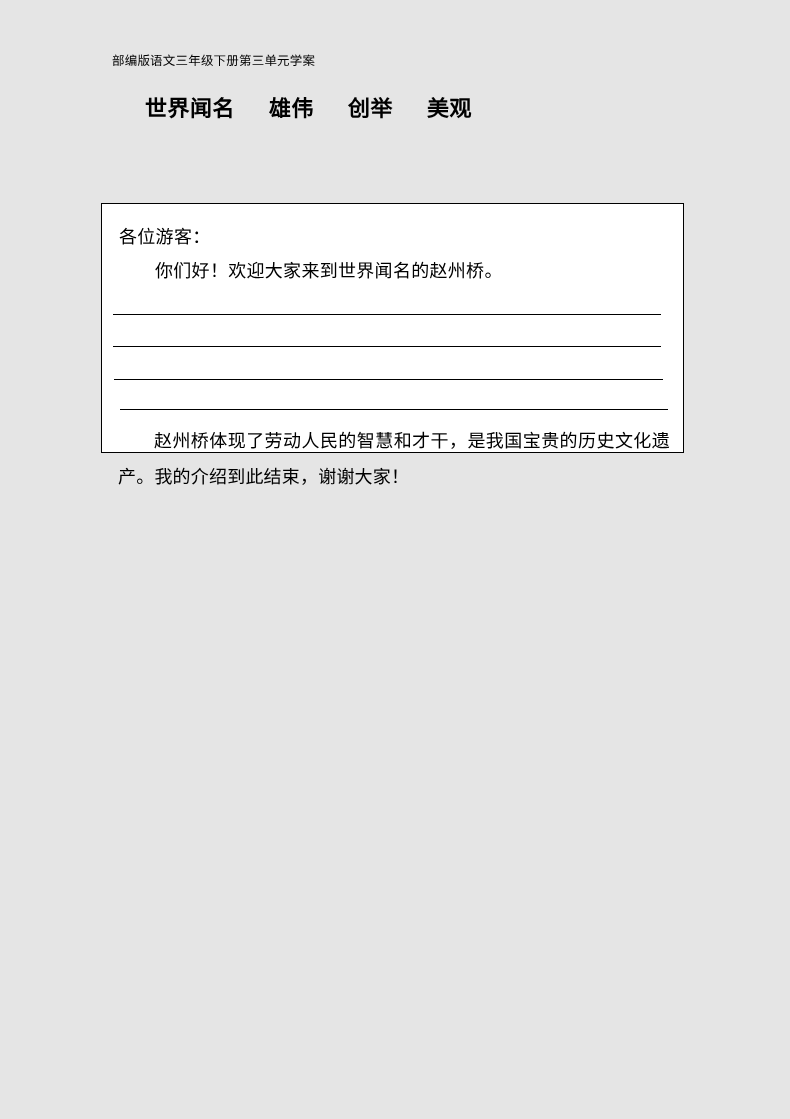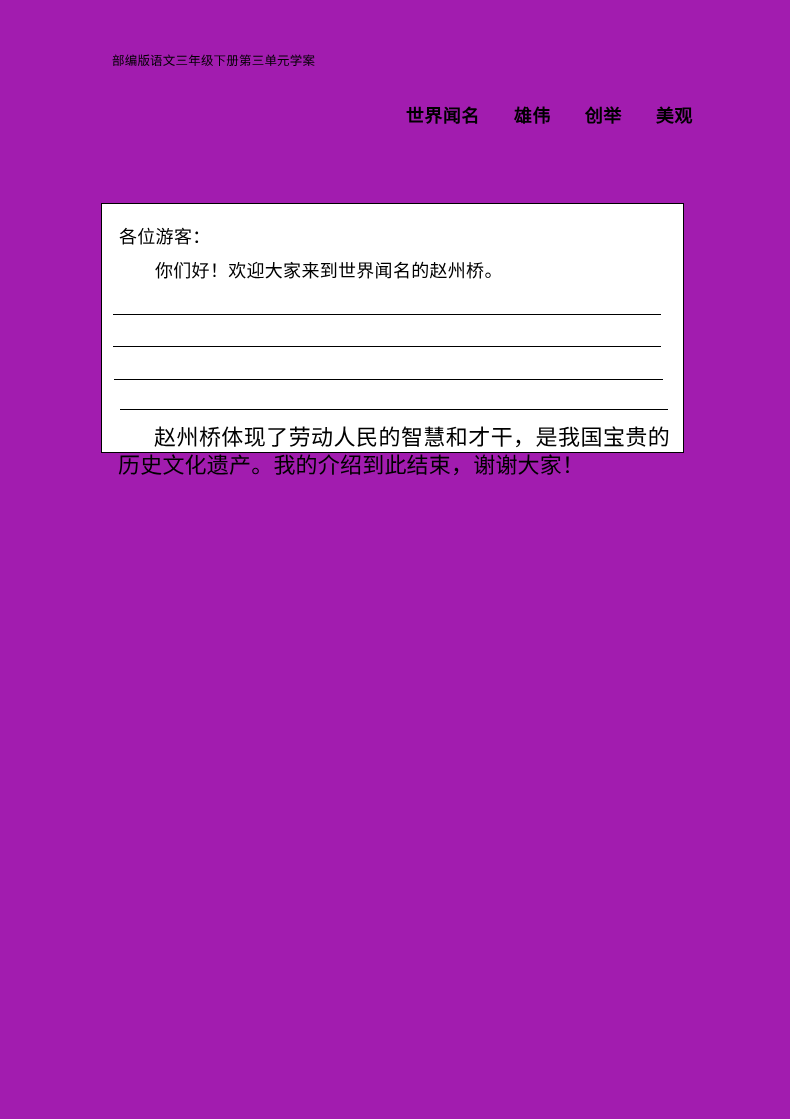--- a/index.html
+++ b/index.html
@@ -13,21 +13,21 @@
     height: 1119px;
     position: relative;
     font-family: "DejaVu Serif", "Liberation Serif", serif;
     color: #000000;
     overflow: hidden;
   }
 
   .page {
     position: absolute;
     inset: 0;
-    background: #a21caf;
+    background: #e5e5e5;
   }
 
   
   .doc-header {
     position: absolute;
     left: 112px;
     top: 52px;
     font-family: "DejaVu Sans", "Liberation Sans", sans-serif;
     font-size: 12.5px;
     line-height: 18px;
@@ -55,28 +55,27 @@
 
   .para {
     font-size: 18px;
     line-height: 32px;
     margin: 0;
     text-indent: 36px;
     letter-spacing: 0.3px;
   }
 
   .word-row {
-    font-size: 18px;
+    font-size: 22px;
     font-weight: bold;
     line-height: 32px;
-    margin: 8px;
+    margin: 0;
     padding-left: 44px;
     letter-spacing: 0.5px;
     white-space: nowrap;
-    text-align: right;
   }
   .word-row .word {
     display: inline-block;
   }
   .word-row .word + .word {
     margin-left: 34px;
   }
 
   
   .answer-box {
@@ -134,25 +133,26 @@
   .rule-1 { left: 11px; top: 110px; width: 548px; }
   .rule-2 { left: 11px; top: 142px; width: 548px; }
   .rule-3 { left: 12px; top: 175px; width: 549px; }
   .rule-4 { left: 18px; top: 205px; width: 548px; }
 
   .box-closing {
     position: absolute;
     left: 16px;
     top: 220px;
     width: 552px;
-    font-size: 22px;
-    line-height: 28px;
+    font-size: 18px;
+    line-height: 36px;
     letter-spacing: 0.2px;
     text-indent: 36px;
     text-align: justify;
+    font-family: Liberation Mono, monospace;
   }
 
   
   .tail {
     position: absolute;
     left: 101px;
     top: 508px;
     width: 600px;
   }
 </style>

